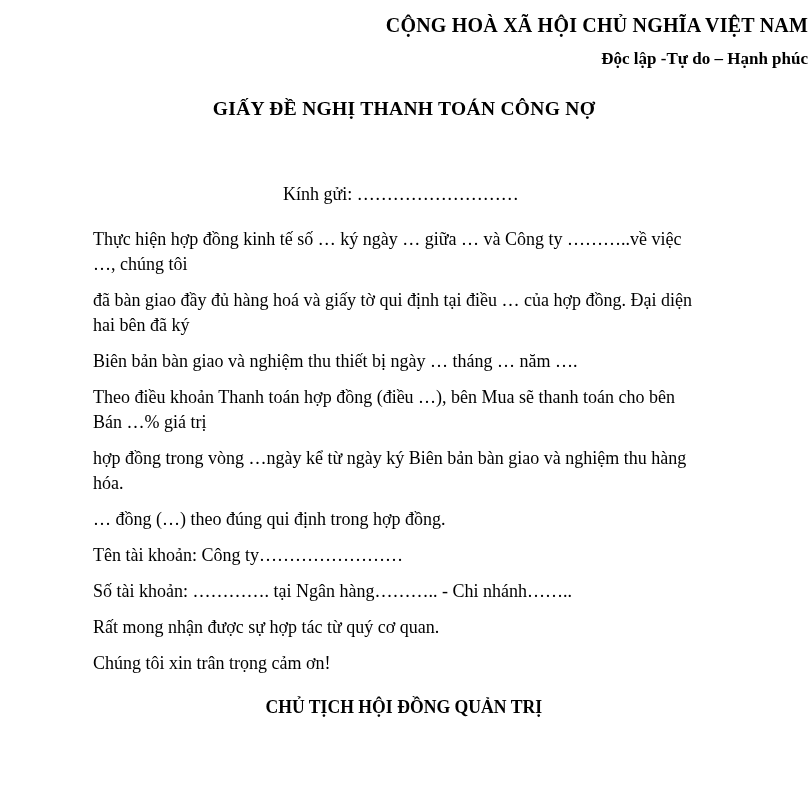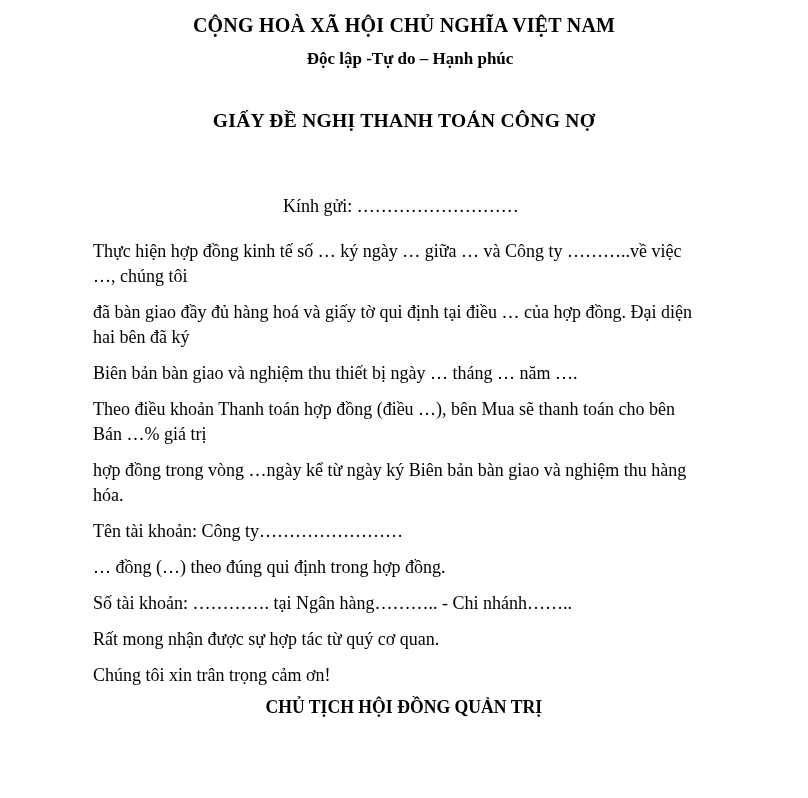--- a/index.html
+++ b/index.html
@@ -21,21 +21,21 @@
     position: relative;
     width: 808px;
     height: 798px;
     box-sizing: border-box;
     background: #ffffff;
   }
 
   
   .header-block {
     padding-top: 13px;
-    text-align: center;
+    text-align: right;
     font-family: Liberation Serif, serif;
   }
   .national-title {
     font-size: 20px;
     font-weight: bold;
     letter-spacing: 0.2px;
     line-height: 1.2;
     white-space: nowrap;
   }
   .national-motto {
@@ -46,21 +46,21 @@
     white-space: nowrap;
     padding-left: 12px;
   }
 
   
   .doc-title {
     text-align: center;
     font-size: 19.5px;
     font-weight: bold;
     letter-spacing: 0.3px;
-    margin-top: 41px;
+    margin-top: 29px;
     white-space: nowrap;
   }
 
   
   .recipient-line {
     margin-top: 62px;
     padding-left: 283px;
     font-size: 18px;
     line-height: 1.35;
   }
@@ -111,22 +111,22 @@
   <div class="doc-title">GIẤY ĐỀ NGHỊ THANH TOÁN CÔNG NỢ</div>
 
   <div class="recipient-line">Kính gửi: ………………………</div>
 
   <div class="body-block">
     <p class="body-para">Thực hiện hợp đồng kinh tế số … ký ngày … giữa … và Công ty ………..về việc …, chúng tôi</p>
     <p class="body-para">đã bàn giao đầy đủ hàng hoá và giấy tờ qui định tại điều … của hợp đồng. Đại diện hai bên đã ký</p>
     <p class="body-para">Biên bản bàn giao và nghiệm thu thiết bị ngày … tháng … năm ….</p>
     <p class="body-para">Theo điều khoản Thanh toán hợp đồng (điều …), bên Mua sẽ thanh toán cho bên Bán …% giá trị</p>
     <p class="body-para">hợp đồng trong vòng …ngày kể từ ngày ký Biên bản bàn giao và nghiệm thu hàng hóa.</p>
+    <p class="body-para">… đồng (…) theo đúng qui định trong hợp đồng.</p>
     <p class="body-para">Tên tài khoản: Công ty……………………</p>
-    <p class="body-para">… đồng (…) theo đúng qui định trong hợp đồng.</p>
     <p class="body-para">Số tài khoản: …………. tại Ngân hàng……….. - Chi nhánh……..</p>
     <p class="body-para">Rất mong nhận được sự hợp tác từ quý cơ quan.</p>
     <p class="body-para">Chúng tôi xin trân trọng cảm ơn!</p>
   </div>
 
   <div class="signature-block">
     <div class="signature-title">CHỦ TỊCH HỘI ĐỒNG QUẢN TRỊ</div>
   </div>
 
 </div>

